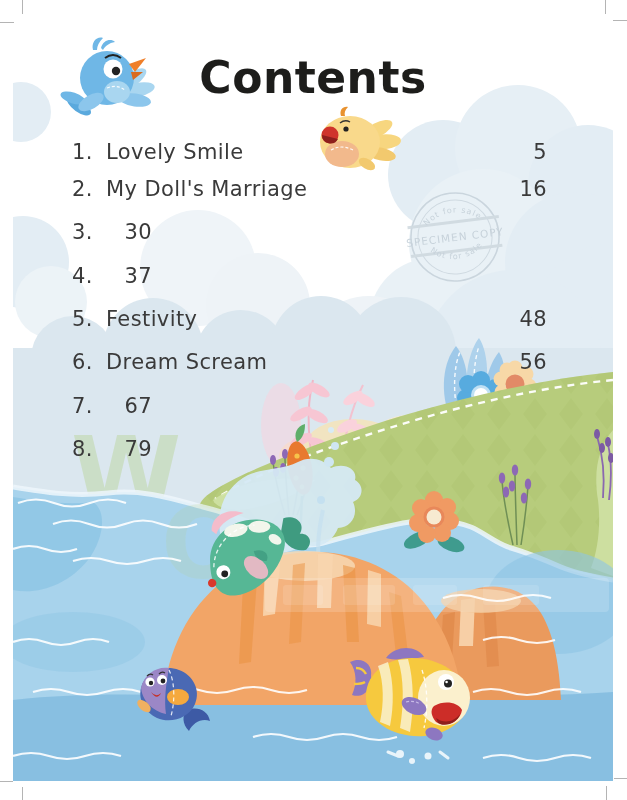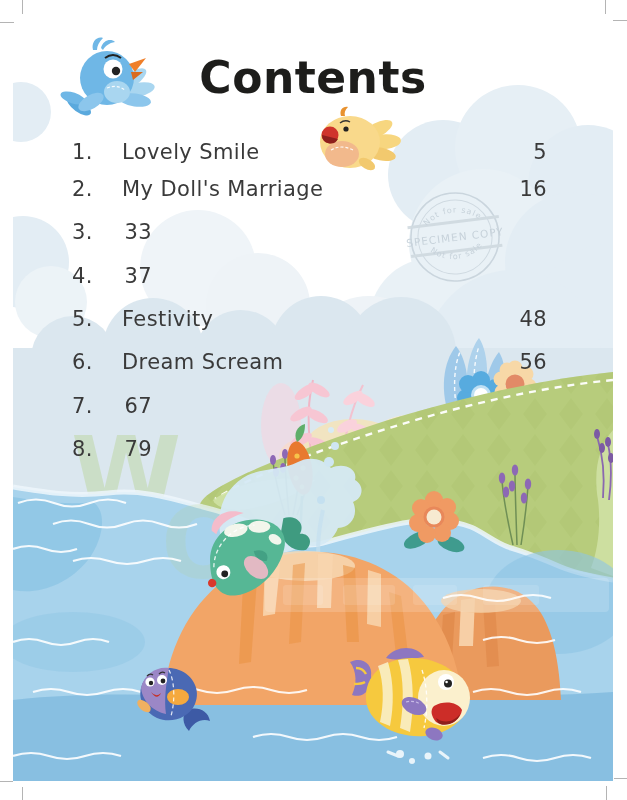--- a/index.html
+++ b/index.html
@@ -16,21 +16,21 @@
   }
   
   .scene{position:absolute;left:13px;top:0;width:600px;height:781px;}
   
   .toc{position:absolute;left:0;top:0;width:627px;height:800px;pointer-events:none;}
   .toc-row{
     position:absolute;left:72px;width:475px;height:30px;line-height:30px;
     display:flex;font-size:21px;color:#3a3a3a;letter-spacing:.4px;font-weight:500;
   }
   .toc-num{width:34px;flex:0 0 34px;}
-  .toc-title{flex:1 1 auto;white-space:nowrap;margin-left:16px;}
+  .toc-title{flex:1 1 auto;white-space:nowrap;}
   .toc-page{flex:0 0 46px;text-align:right;}
 </style>
 </head>
 <body>
 
 <div>
   <div class="crop" style="left:22px;top:0;width:1px;height:14px;"></div>
   <div class="crop" style="left:0;top:22px;width:14px;height:1px;"></div>
 </div>
 <div>
@@ -393,21 +393,21 @@
       <span class="toc-title">Lovely Smile</span>
       <span class="toc-page">5</span>
     </div>
     <div class="toc-row" style="top: 174px;">
       <span class="toc-num">2.</span>
       <span class="toc-title">My Doll's Marriage</span>
       <span class="toc-page">16</span>
     </div>
     <div class="toc-row" style="top: 217px;">
       <span class="toc-num">3.</span>
-      <span class="toc-page">33</span>
+      <span class="toc-page">30</span>
     </div>
     <div class="toc-row" style="top: 261px;">
       <span class="toc-num">4.</span>
       <span class="toc-page">37</span>
     </div>
     <div class="toc-row" style="top: 304px;">
       <span class="toc-num">5.</span>
       <span class="toc-title">Festivity</span>
       <span class="toc-page">48</span>
     </div>

